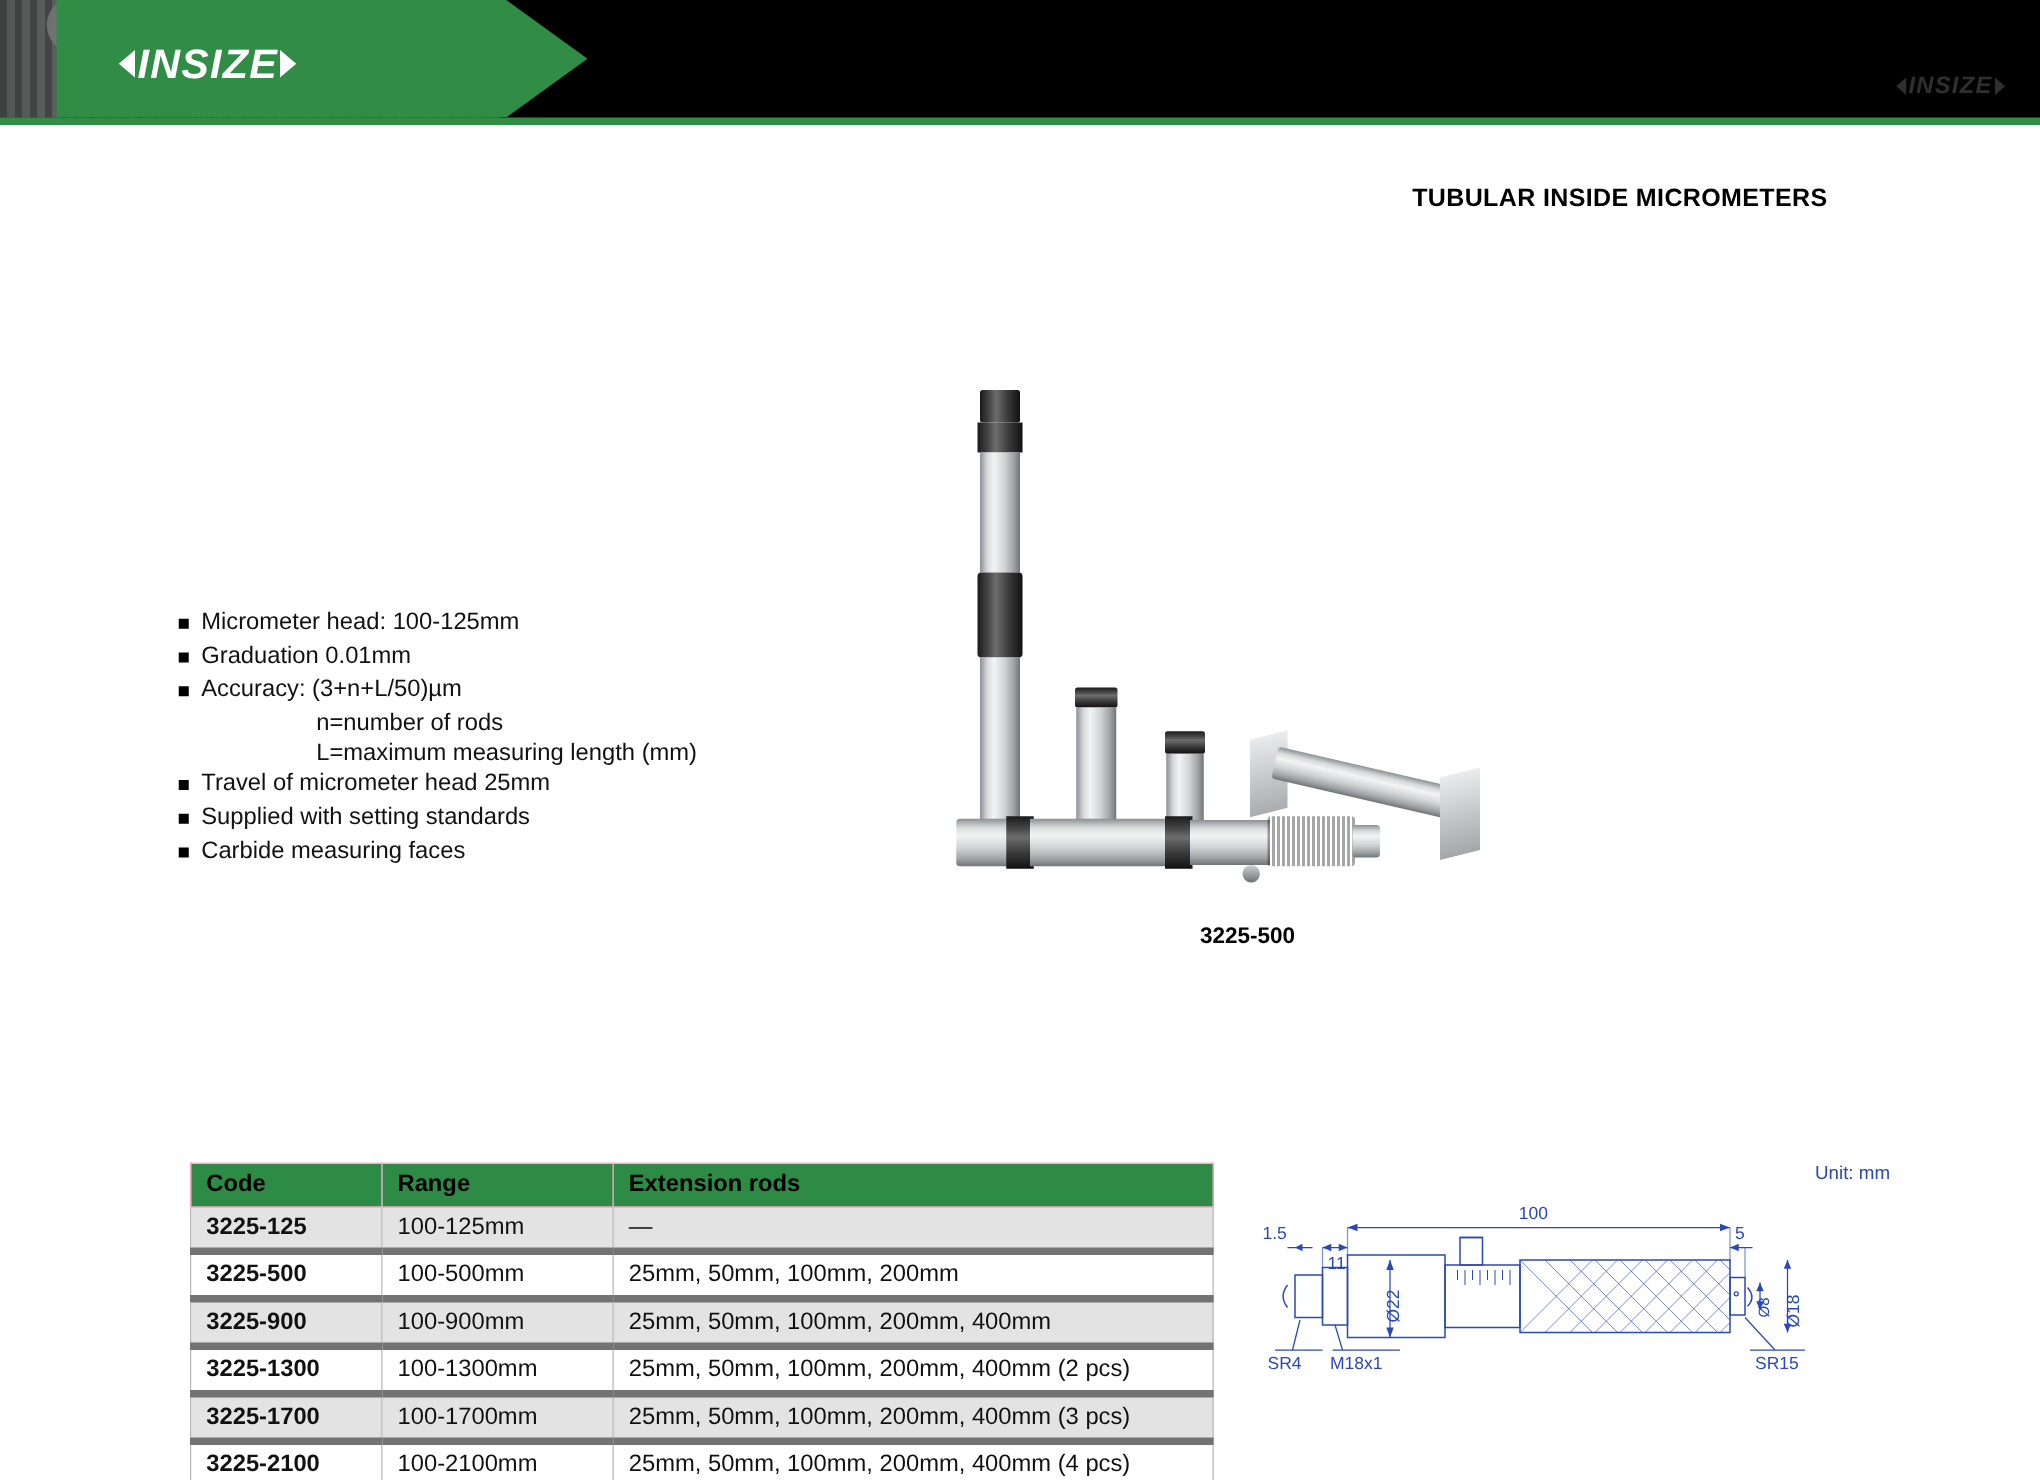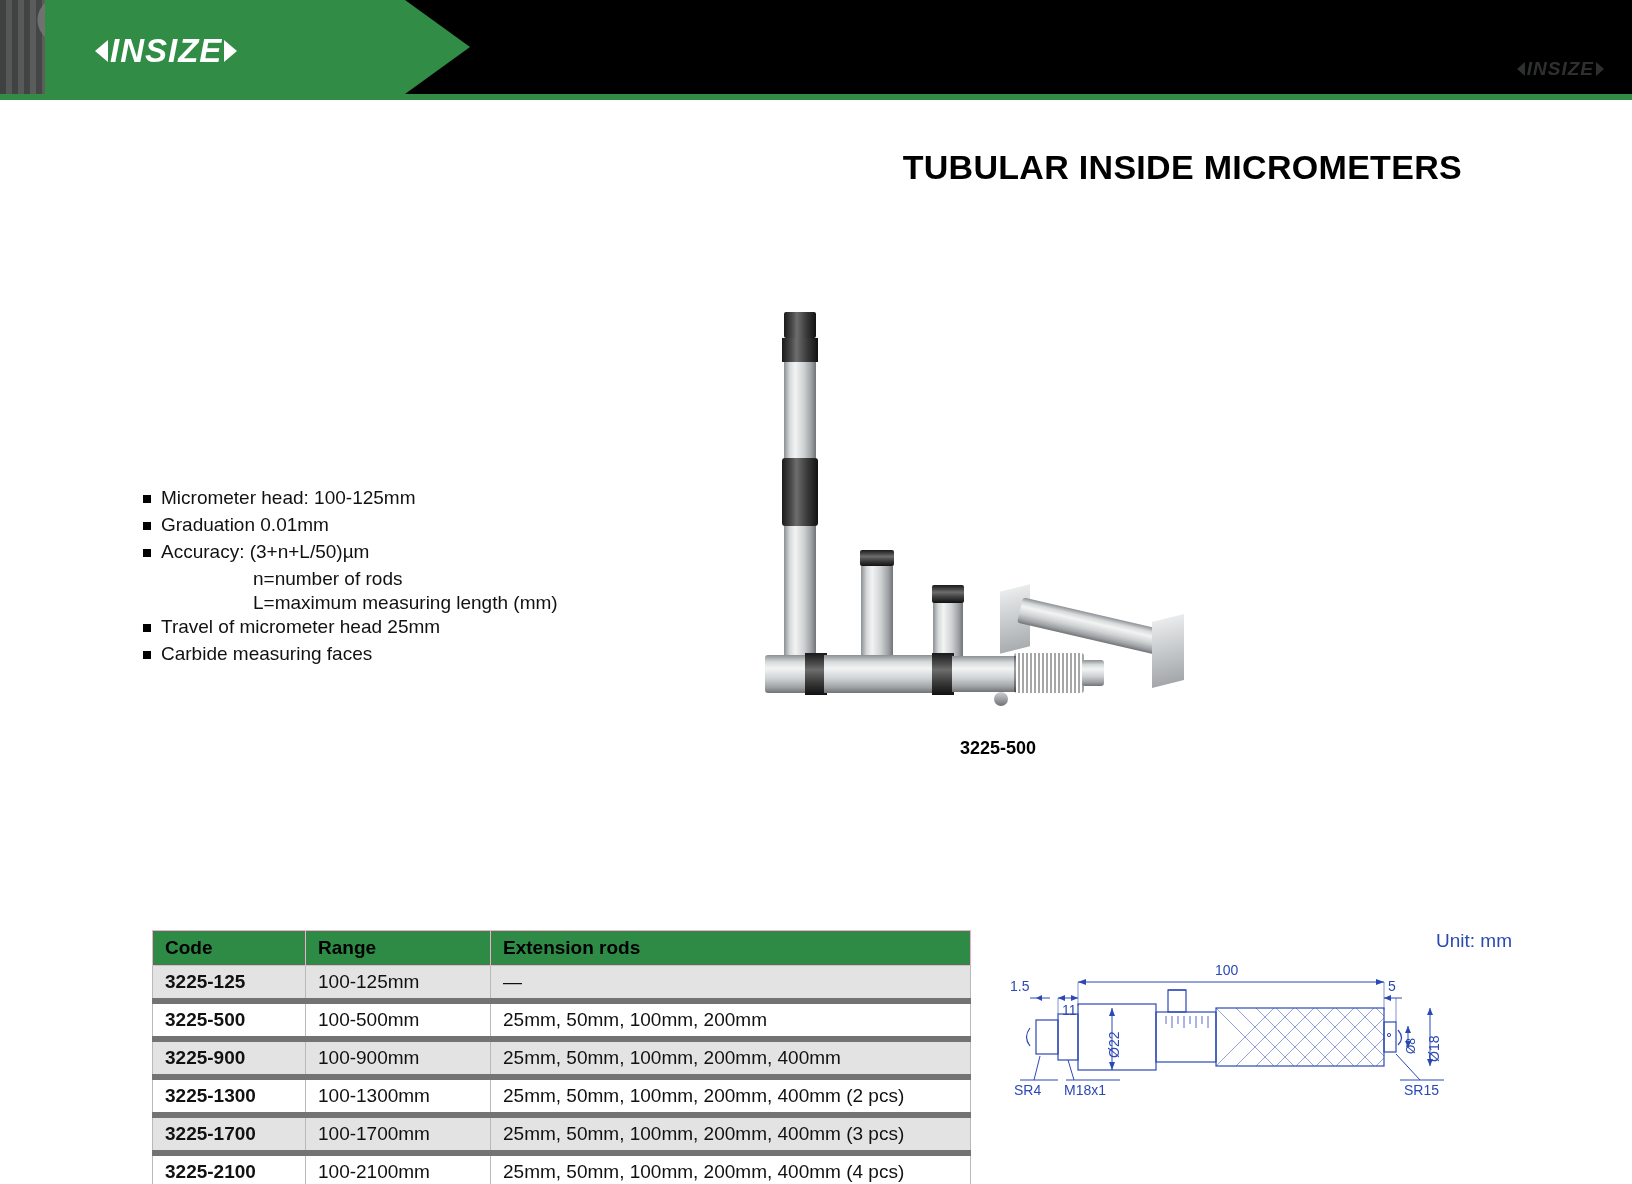--- a/index.html
+++ b/index.html
@@ -94,21 +94,21 @@
   }
   .watermark .logo-text { font-size: 19px; color: #b9bdc0; }
   .watermark .logo-arrow-l { border-right-color: #b9bdc0; border-top-width:7px; border-bottom-width:7px; border-right-width: 8px;}
   .watermark .logo-arrow-r { border-left-color: #b9bdc0; border-top-width:7px; border-bottom-width:7px; border-left-width: 8px;}
 
   
   .page-title {
     position: absolute;
     top: 148px;
     right: 170px;
-    font-size: 34px;
+    font-size: 20px;
     font-weight: bold;
     color: #000000;
     letter-spacing: .3px;
   }
 
   
   .features {
     position: absolute;
     top: 486px;
     left: 143px;
@@ -209,21 +209,21 @@
     left: 1000px;
     width: 520px;
     height: 190px;
     color: #2b49b5;
     font-size: 14px;
   }
   .dim-unit {
     position: absolute;
     right: 8px;
     top: 0;
-    font-size: 19px;
+    font-size: 15px;
     color: #2b49b5;
   }
   .dlabel { position: absolute; color: #2b49b5; font-size: 14px; white-space: nowrap; }
   .dlabel.rot { transform: rotate(-90deg); transform-origin: left top; }
 </style>
 </head>
 <body>
 
 <div class="header">
   <div class="header-photo"></div>
@@ -254,20 +254,24 @@
   </div>
   <div class="feature-row">
     <span class="bullet"></span>
     <span class="feature-text">Accuracy: (3+n+L/50)µm</span>
   </div>
   <div class="sub-line">n=number of rods</div>
   <div class="sub-line">L=maximum measuring length (mm)</div>
   <div class="feature-row">
     <span class="bullet"></span>
     <span class="feature-text">Travel of micrometer head 25mm</span>
+  </div>
+  <div class="feature-row">
+    <span class="bullet"></span>
+    <span class="feature-text">Supplied with setting standards</span>
   </div>
   <div class="feature-row">
     <span class="bullet"></span>
     <span class="feature-text">Carbide measuring faces</span>
   </div>
 </div>
 
 <div class="product-photo">
 
   <div class="seg cap-top black-v" style="left:24px; top:12px; width:32px; height:26px; border-radius:2px;"></div>

